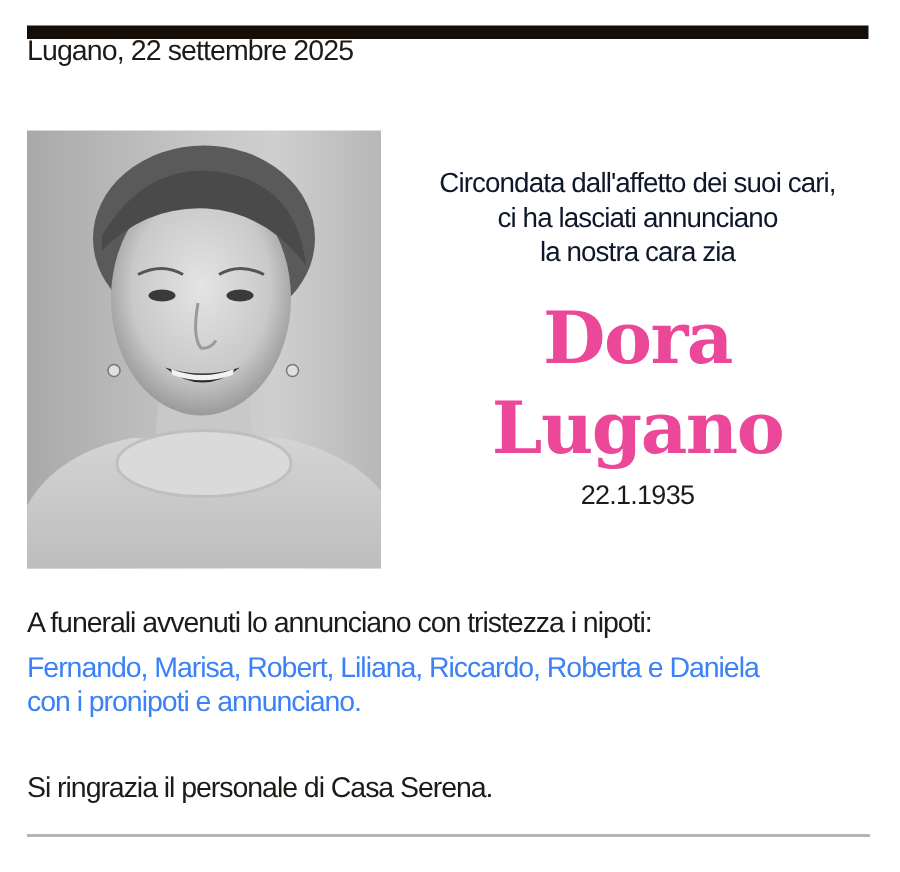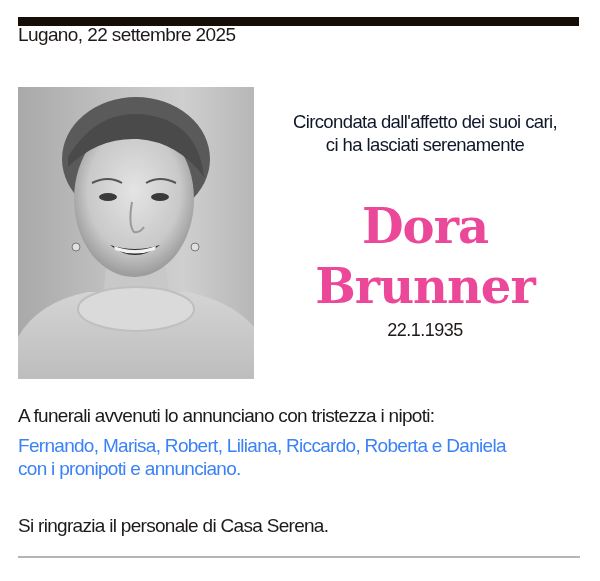--- a/index.html
+++ b/index.html
@@ -62,25 +62,26 @@
     <path d="M92 158 Q117 178 142 158 Q117 166 92 158 Z" fill="#2a2a2a"></path>
     <path d="M96 159 Q117 167 138 159 L137 163 Q117 170 97 163 Z" fill="#f2f2f2"></path>
 
     <circle cx="58" cy="160" r="4" fill="#e0e0e0" stroke="#777"></circle>
     <circle cx="177" cy="160" r="4" fill="#e0e0e0" stroke="#777"></circle>
   </svg>
 </div>
 
 <div class="intro">
   <div>Circondata dall'affetto dei suoi cari,</div>
-  <div>ci ha lasciati serenamente</div>
+  <div>ci ha lasciati annunciano</div>
+  <div>la nostra cara zia</div>
 </div>
 
 <div class="name first">Dora</div>
-<div class="name last">Brunner</div>
+<div class="name last">Lugano</div>
 
 <div class="birth">22.1.1935</div>
 
 <div class="announce">A funerali avvenuti lo annunciano con tristezza i nipoti:</div>
 
 <div class="relatives">
   <div>Fernando, Marisa, Robert, Liliana, Riccardo, Roberta e Daniela</div>
   <div>con i pronipoti e annunciano.</div>
 </div>
 

